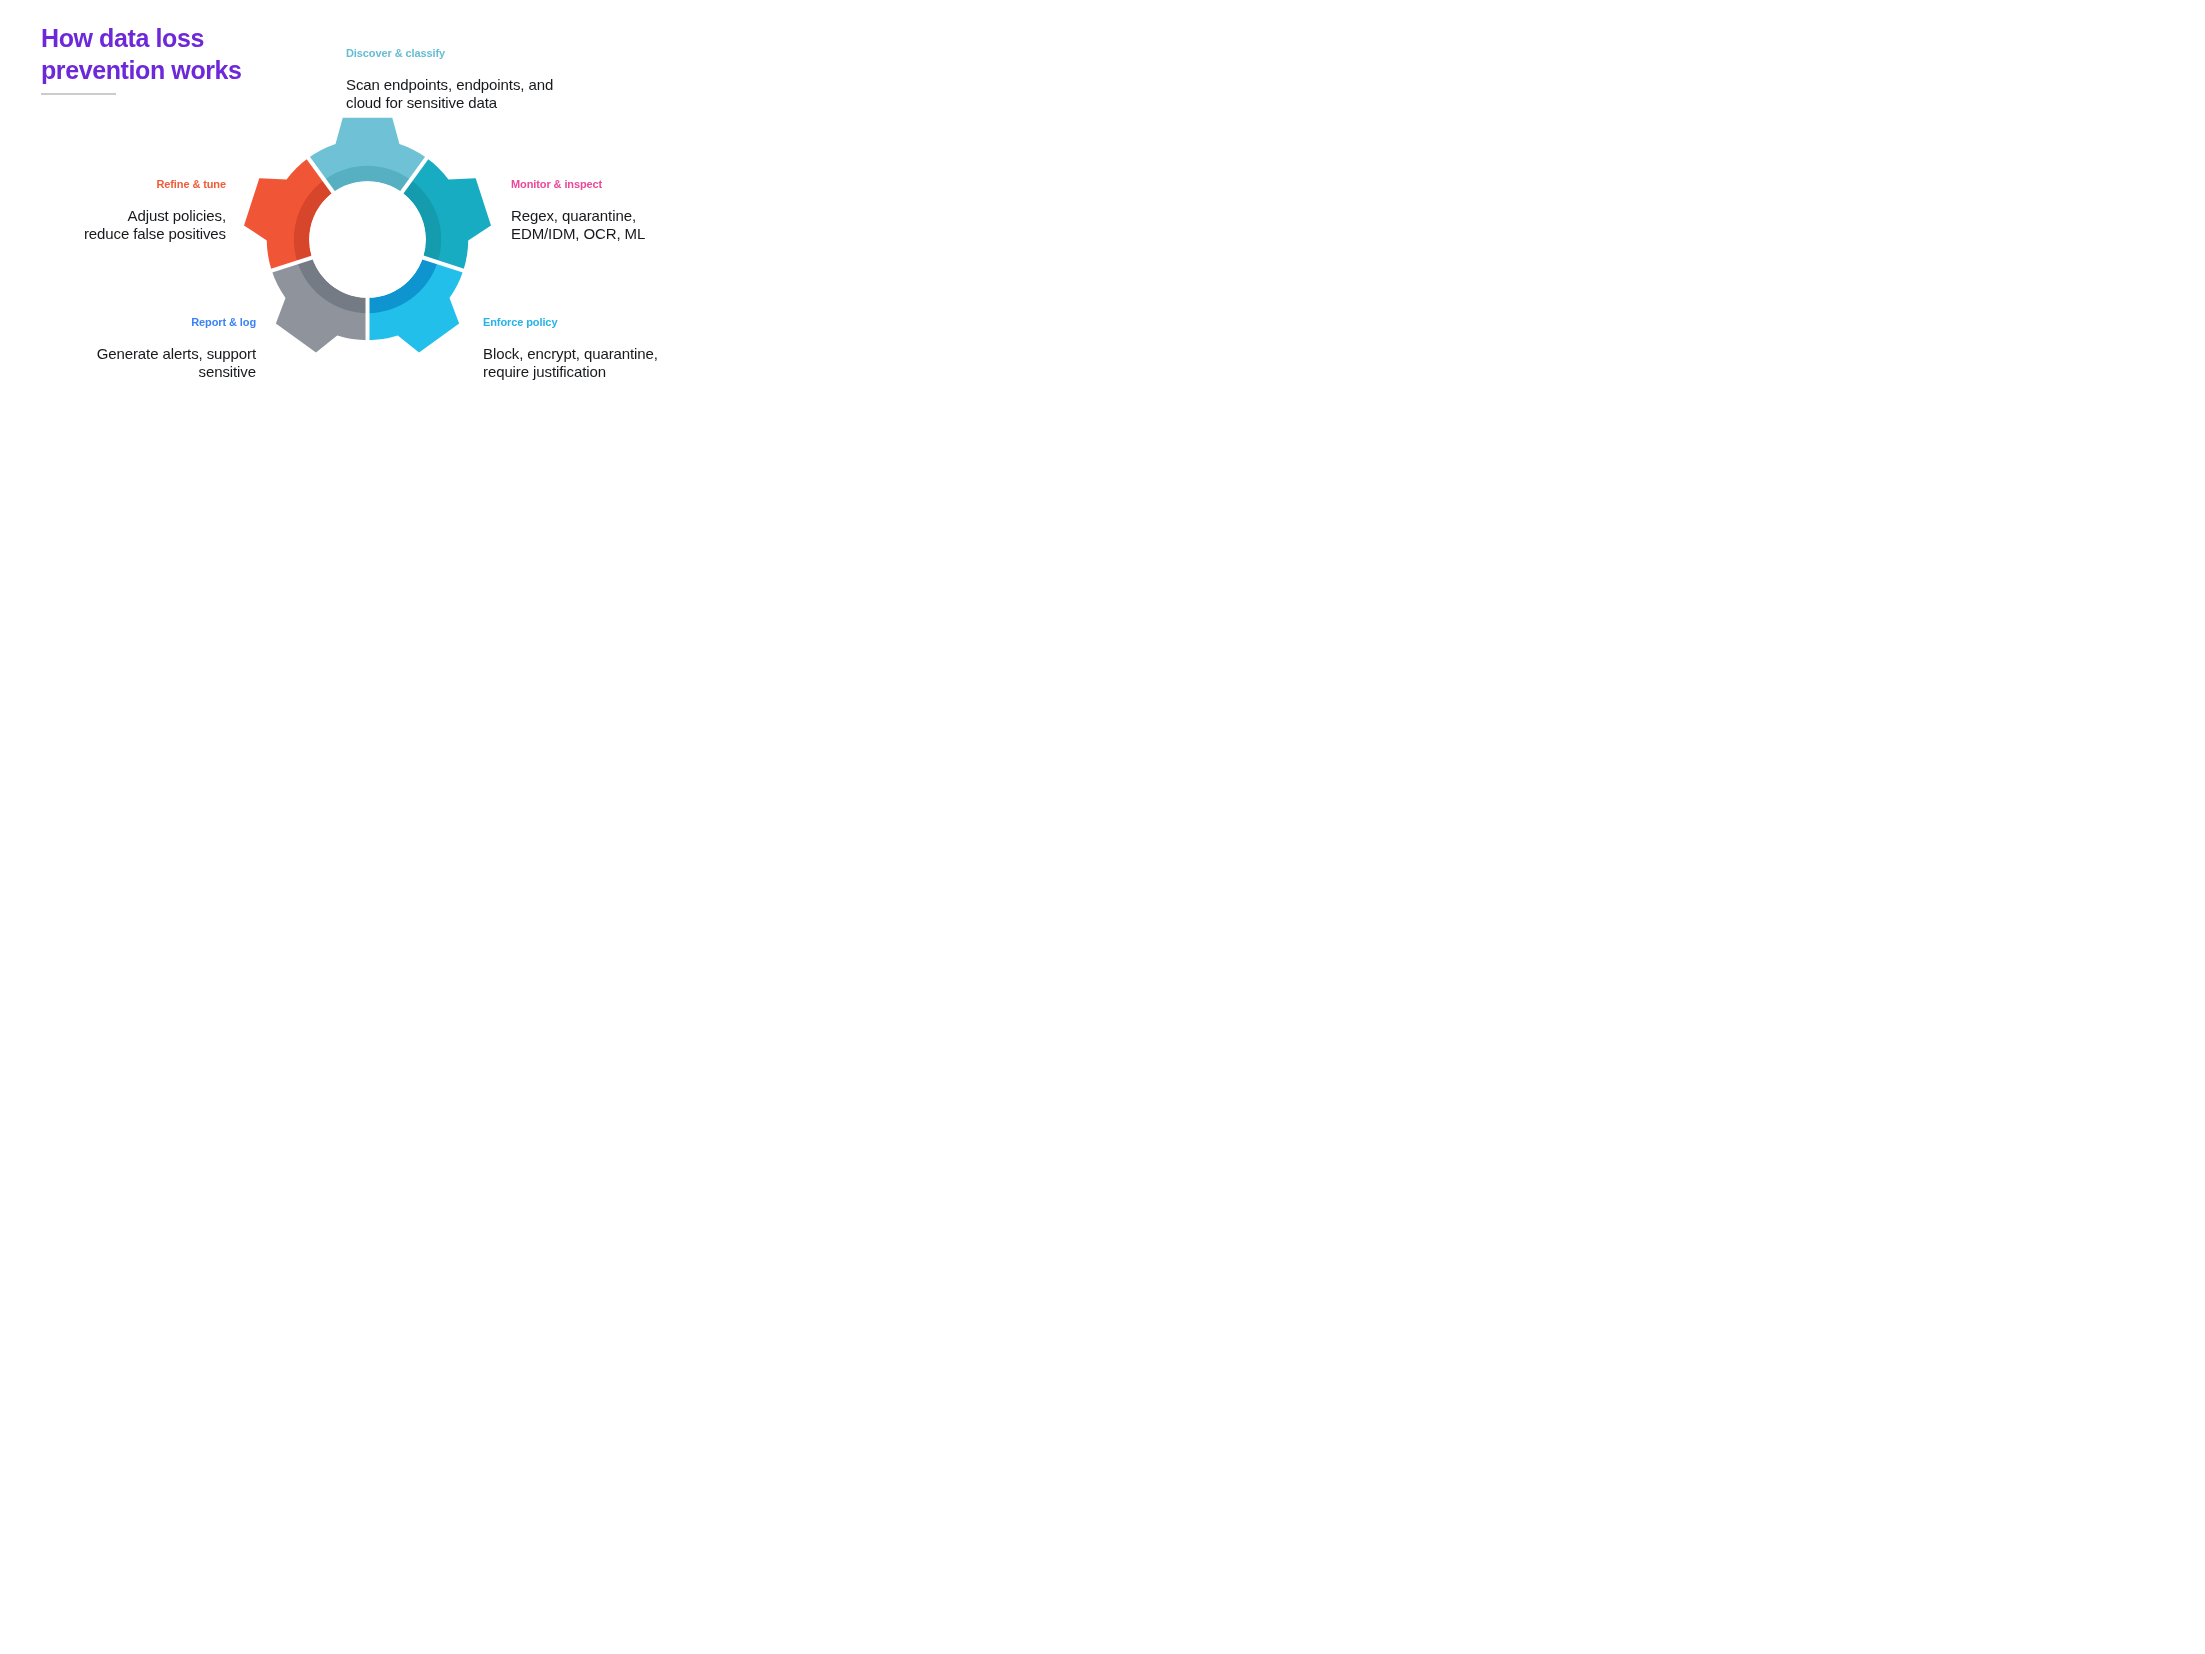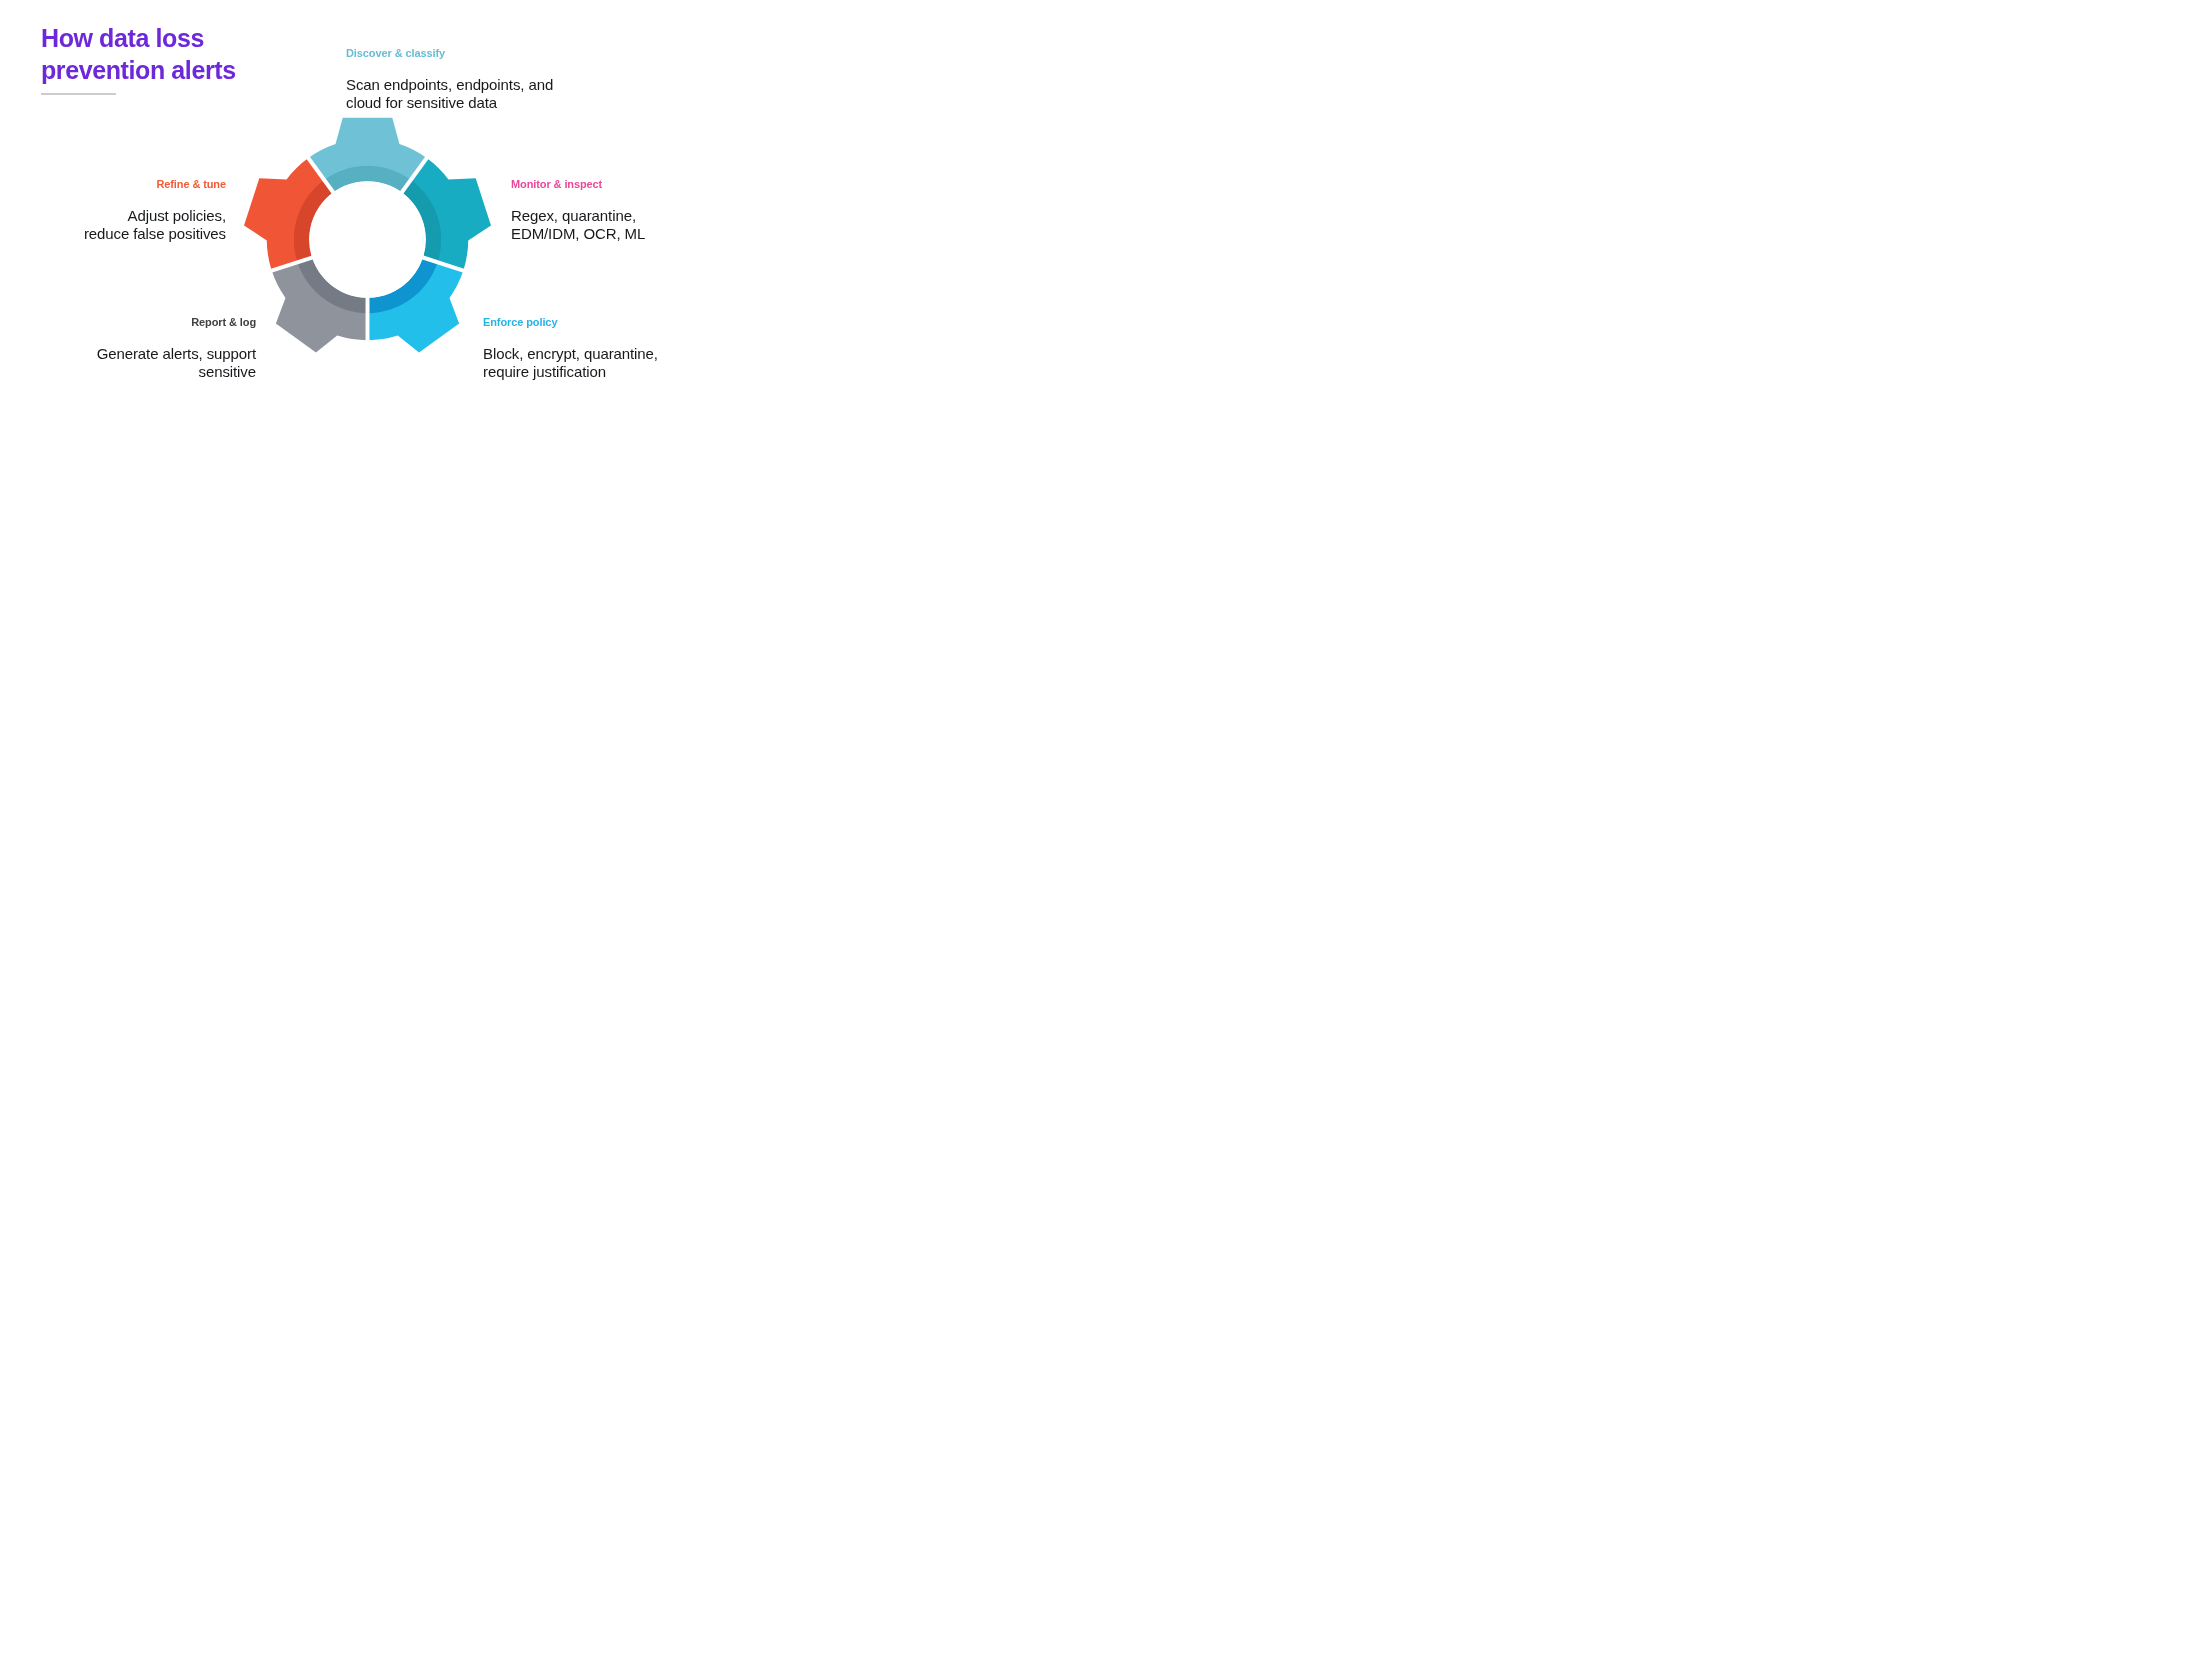--- a/index.html
+++ b/index.html
@@ -38,21 +38,21 @@
   #step-monitor  { left:511px; top:176px; }
   #step-enforce  { left:483px; top:314px; }
   #step-report   { right:479px; top:314px; }
   #step-refine   { right:509px; top:176px; }
 </style>
 </head>
 <body>
 
 <div class="page">
 
-  <h1 class="title" style="color: #6d28d9;"><span>How data loss</span><br><span>prevention alerts</span></h1>
+  <h1 class="title" style="color: #6d28d9;"><span>How data loss</span><br><span>prevention works</span></h1>
 
   <div class="title-bar" style="background: rgb(204, 204, 204);"></div>
 
   <svg class="gear" viewBox="-1140 -1140 2280 2280" xmlns="http://www.w3.org/2000/svg">
     <defs>
       <path id="seg" d="M -311.5 -428.8
                         L -537.8 -740.2
                         A 915 915 0 0 1 -290.3 -867.7
                         L -225.1 -1106.4
                         L 225.1 -1106.4
@@ -114,21 +114,21 @@
 
   <div class="step" id="step-enforce">
     <div class="heading" style="color: rgb(39, 178, 232);">Enforce policy</div>
     <div class="desc">
       <div>Block, encrypt, quarantine,</div>
       <div>require justification</div>
     </div>
   </div>
 
   <div class="step align-right" id="step-report">
-    <div class="heading" style="color: #404040;">Report &amp; log</div>
+    <div class="heading" style="color: #3b82f6;">Report &amp; log</div>
     <div class="desc">
       <div>Generate alerts, support</div>
       <div>sensitive</div>
     </div>
   </div>
 
   <div class="step align-right" id="step-refine">
     <div class="heading" style="color: rgb(241, 91, 56);">Refine &amp; tune</div>
     <div class="desc">
       <div>Adjust policies,</div>

